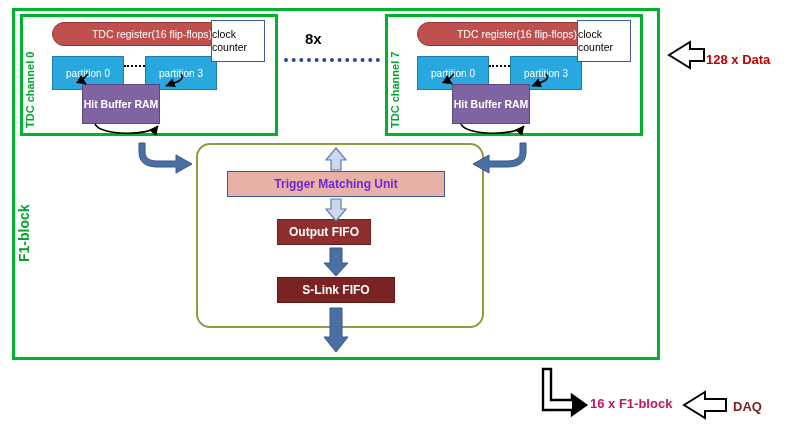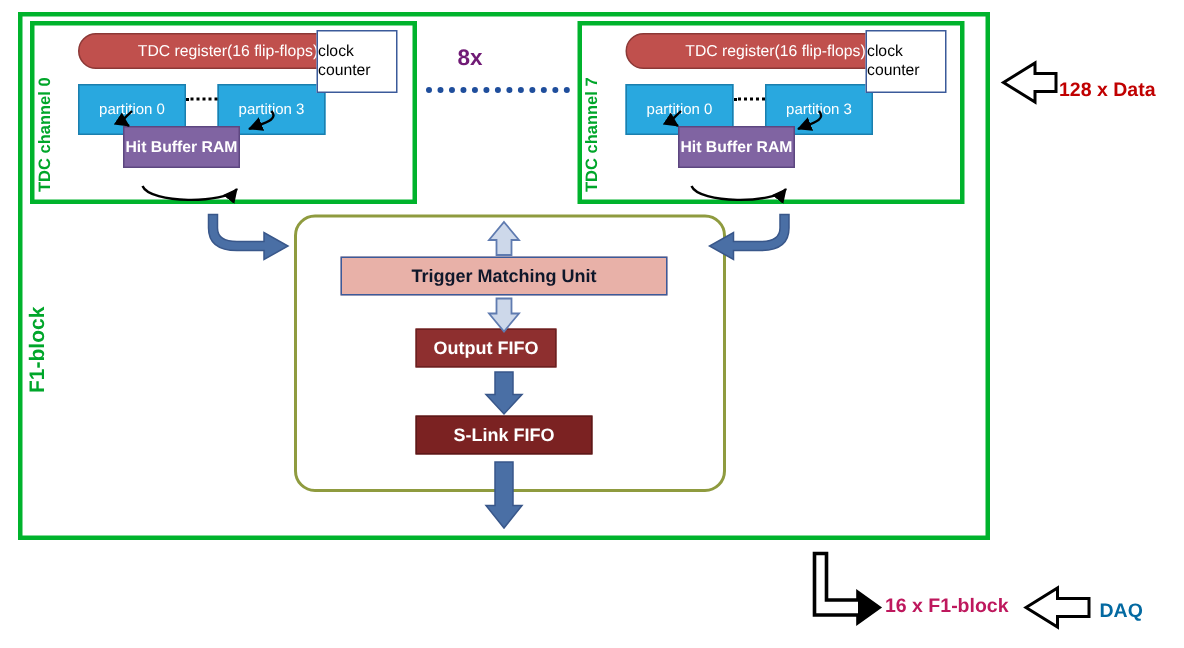--- a/index.html
+++ b/index.html
@@ -79,21 +79,21 @@
   #partition-7-b{left:510px;width:72px;}
 
   .dotted-link{
     top:65px;height:0;border-top:2px dotted #000;
   }
   #dotted-0{left:124px;width:21px;}
   #dotted-7{left:489px;width:21px;}
 
   
   .hit-buffer{
-    top:84px;height:28px;
+    top:84px;height:40px;
     background:#8064a2;
     border:1px solid #5d4780;
     color:#ffffff;
     font-size:10.5px;
     font-weight:bold;
     display:flex;align-items:center;justify-content:center;
     text-align:center;
     line-height:13px;
     box-sizing:border-box;
   }
@@ -110,41 +110,41 @@
     display:flex;align-items:center;justify-content:center;
     line-height:13px;
     box-sizing:border-box;
   }
   #clock-counter-0{left:211px;width:54px;}
   #clock-counter-7{left:577px;width:54px;}
 
   
   #repeat-label{
     left:305px;top:30px;
-    font-size:15px;font-weight:bold;color:#701a75;
+    font-size:15px;font-weight:bold;color:#000000;
   }
   #repeat-dots{
     left:284px;top:58px;width:96px;height:0;
     border-top:4px dotted #1f4e9c;
   }
 
   
   #inner-container{
     left:196px;top:143px;width:288px;height:185px;
     border:2px solid #8f9b3f;
     border-radius:14px;
     box-sizing:border-box;
   }
 
   
   #trigger-matching-unit{
     left:227px;top:171px;width:218px;height:26px;
     background:#e8b1a8;
     border:1px solid #3b5a9a;
-    color:#0f172a;
+    color:#6d28d9;
     font-size:12px;font-weight:bold;
     display:flex;align-items:center;justify-content:center;
     box-sizing:border-box;
   }
   #output-fifo{
     left:277px;top:219px;width:94px;height:26px;
     background:#8e2f2f;
     border:1px solid #6b2020;
     color:#ffffff;
     font-size:12px;font-weight:bold;
@@ -167,21 +167,21 @@
     color:#c00000;font-weight:bold;font-size:13px;
     white-space:nowrap;
   }
   #f1-count-label{
     left:590px;top:396px;
     color:#be185d;font-weight:bold;font-size:13px;
     white-space:nowrap;
   }
   #daq-label{
     left:733px;top:399px;
-    color:#0369a1;font-weight:bold;font-size:13px;
+    color:#7f1d1d;font-weight:bold;font-size:13px;
     white-space:nowrap;
   }
 
   svg.overlay{left:0;top:0;width:789px;height:432px;pointer-events:none;}
 </style>
 </head>
 <body>
 
 <div class="abs" id="f1-block"></div>
 <div class="abs" id="f1-block-label">F1-block</div>

